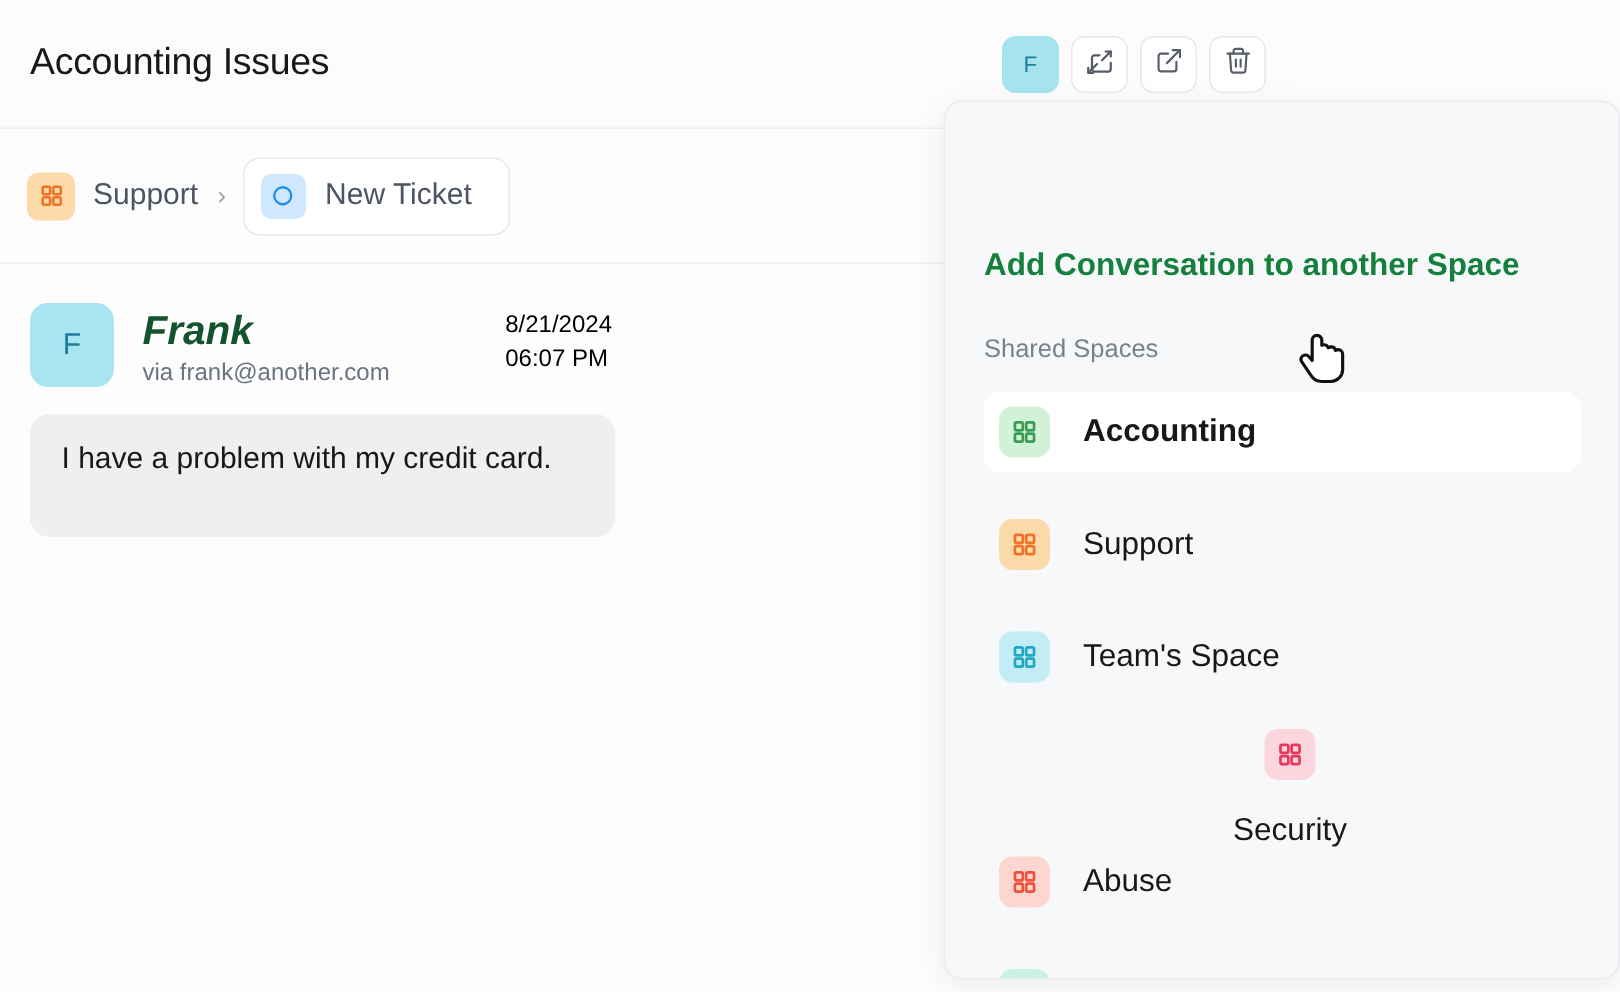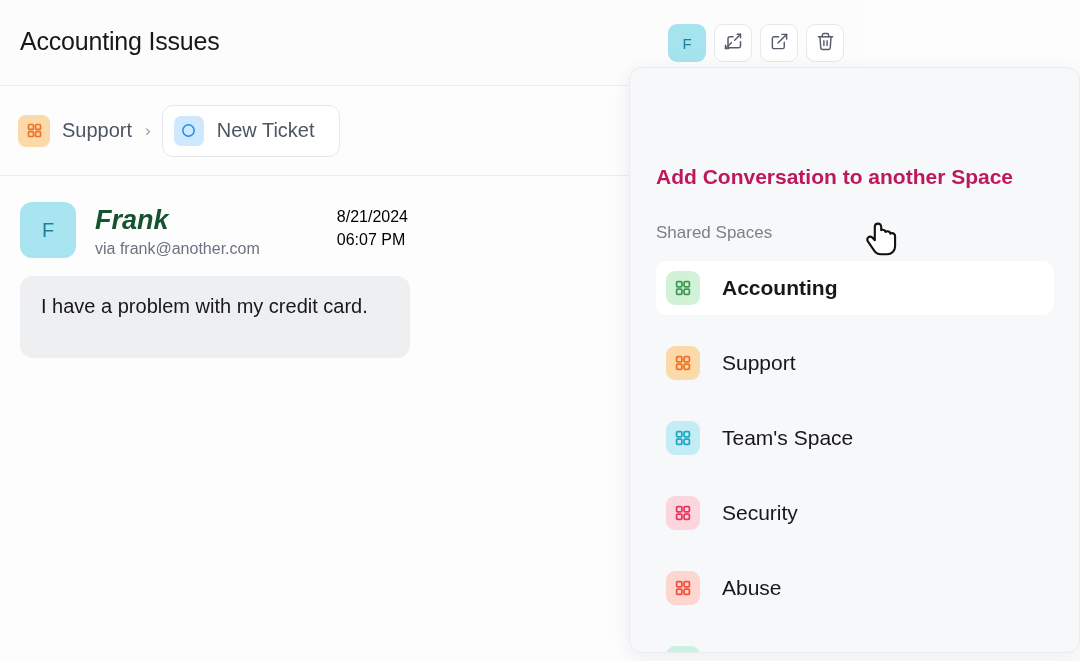--- a/index.html
+++ b/index.html
@@ -207,21 +207,21 @@
     border-radius: 13px;
     box-shadow: 0 5px 22px rgba(17, 24, 39, 0.07);
     overflow: hidden;
   }
 
   .panel-title {
     position: absolute;
     left: 26px; top: 97px;
     font-size: 21px;
     font-weight: 700;
-    color: #be185d;
+    color: #15803d;
     white-space: nowrap;
   }
 
   .panel-subtitle {
     position: absolute;
     left: 26px; top: 155px;
     font-size: 17px;
     color: #7a818d;
   }
 
@@ -396,21 +396,21 @@
         <span class="space-tile" style="background: rgb(196, 236, 245);">
           <svg width="18" height="18" viewBox="0 0 24 24" fill="none" stroke="#21a7c4" stroke-width="2.4">
             <rect x="3.5" y="3.5" width="7" height="7" rx="1.4"></rect>
             <rect x="13.5" y="3.5" width="7" height="7" rx="1.4"></rect>
             <rect x="3.5" y="13.5" width="7" height="7" rx="1.4"></rect>
             <rect x="13.5" y="13.5" width="7" height="7" rx="1.4"></rect>
           </svg>
         </span>
         <span class="space-name">Team's Space</span>
       </div>
-      <div class="space-row" style="top: 225px;">
+      <div class="space-row" style="top: 225px; flex-direction: column;">
         <span class="space-tile" style="background: rgb(252, 214, 222);">
           <svg width="18" height="18" viewBox="0 0 24 24" fill="none" stroke="#e8375c" stroke-width="2.4">
             <rect x="3.5" y="3.5" width="7" height="7" rx="1.4"></rect>
             <rect x="13.5" y="3.5" width="7" height="7" rx="1.4"></rect>
             <rect x="3.5" y="13.5" width="7" height="7" rx="1.4"></rect>
             <rect x="13.5" y="13.5" width="7" height="7" rx="1.4"></rect>
           </svg>
         </span>
         <span class="space-name">Security</span>
       </div>

